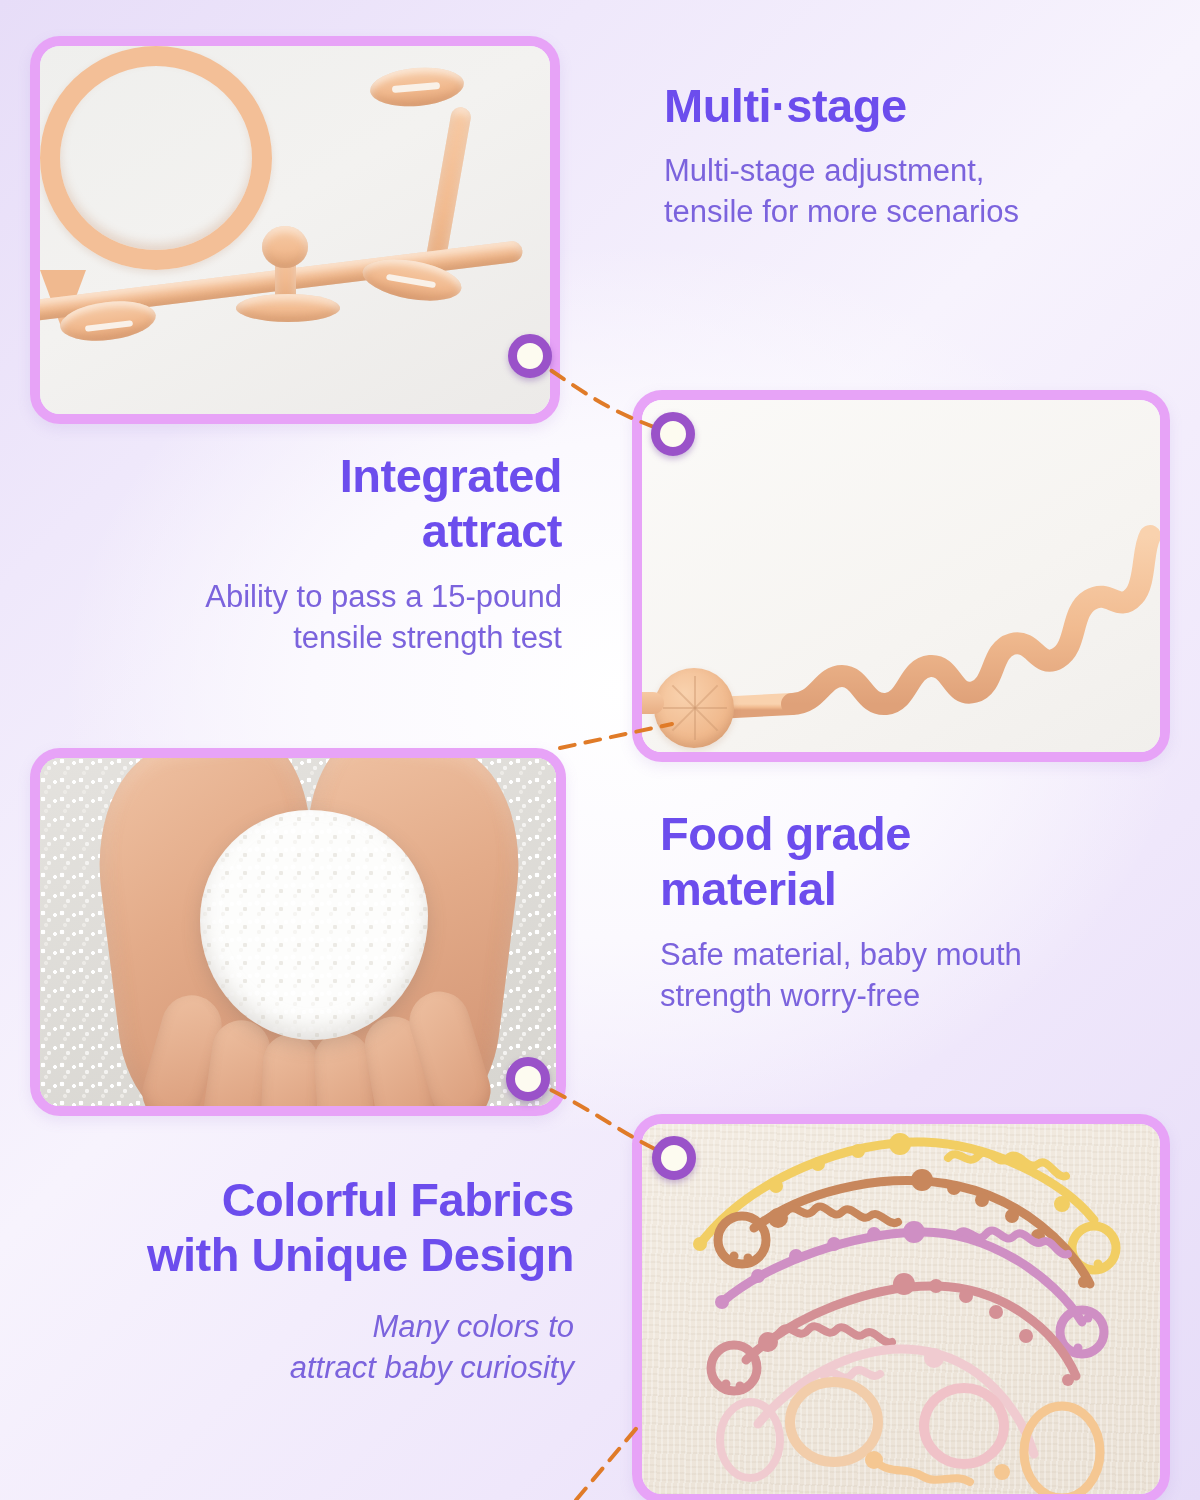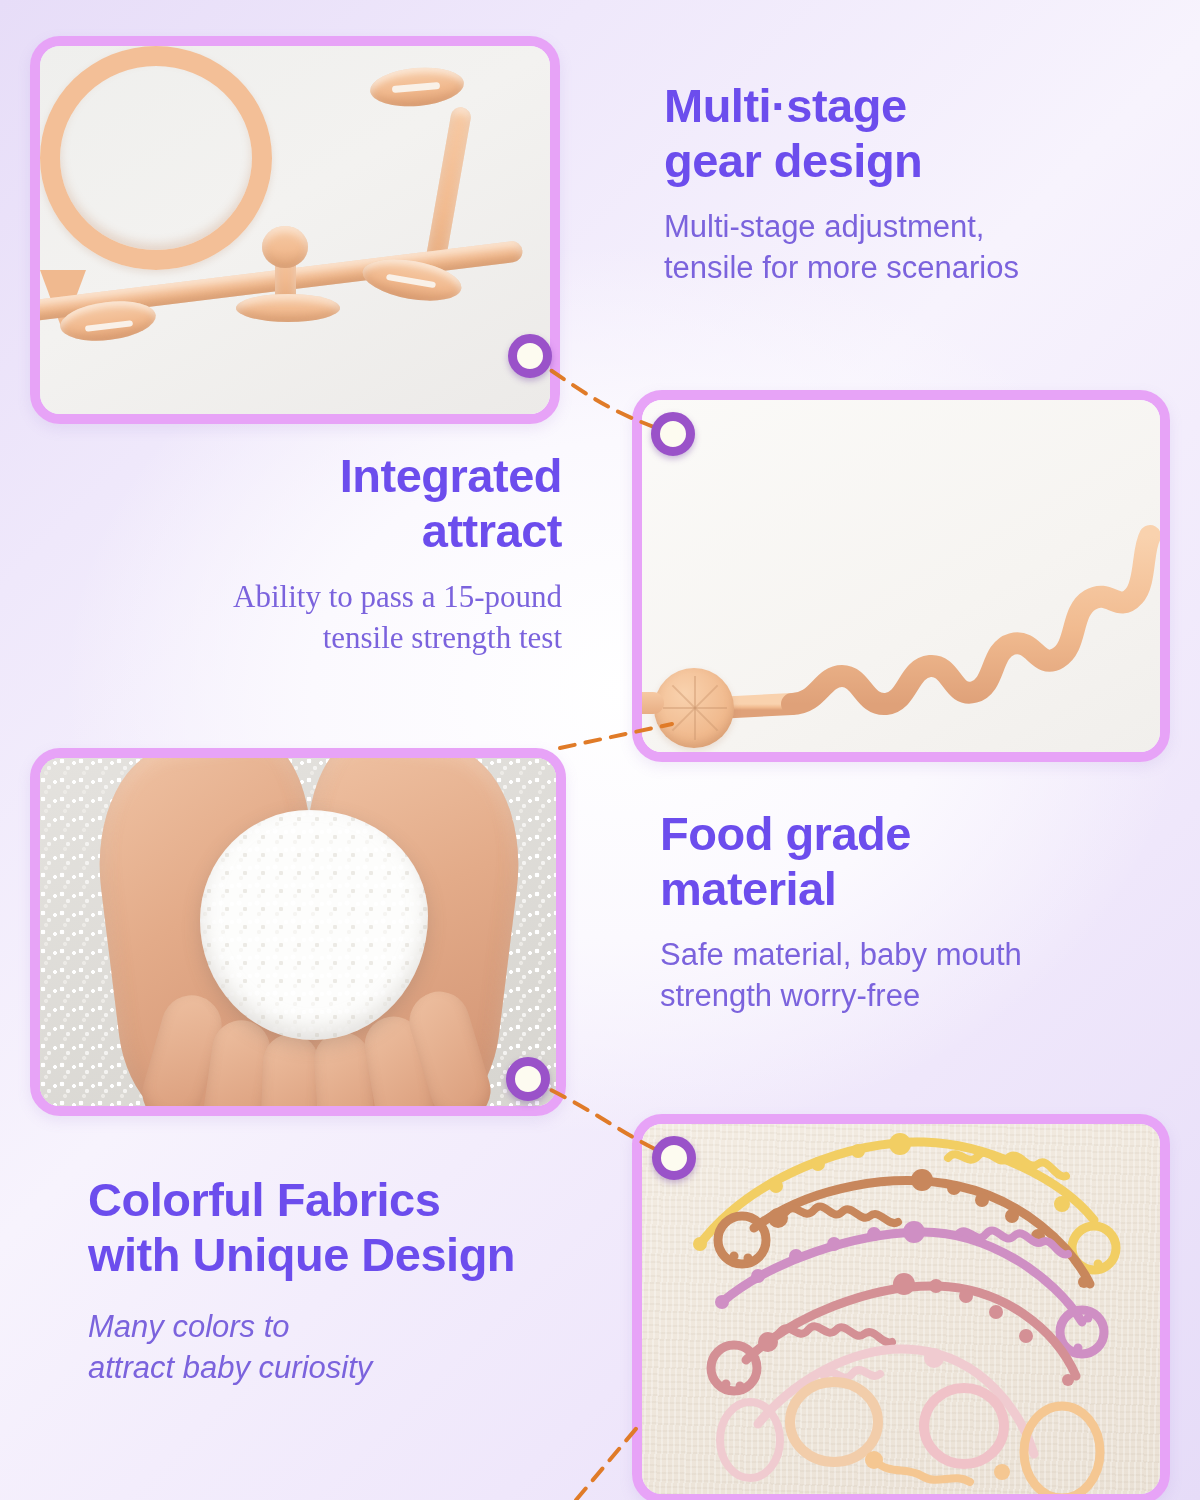--- a/index.html
+++ b/index.html
@@ -70,23 +70,23 @@
     letter-spacing:-.5px;
   }
   .tblock p{
     margin:18px 0 0 0;
     font-size:31px;
     line-height:1.32;
     color:#7b63dd;
   }
   #text-1{left:664px;top:78px;width:470px;text-align:left;}
   #text-2{left:132px;top:448px;width:430px;text-align:right;}
-  #text-2 p{font-family:Liberation Serif, serif;}
+  #text-2 p{}
   #text-3{left:660px;top:806px;width:470px;text-align:left;}
-  #text-4{left:88px;top:1172px;width:486px;text-align:left;}
+  #text-4{left:88px;top:1172px;width:486px;text-align:right;}
   #text-4 p{margin-top:24px;font-style:italic;}
 
   
   .p1-wrap{position:absolute;inset:0;}
   .silicone{
     position:absolute;
     background:linear-gradient(180deg,#f7cba6 0%,#f2bc92 55%,#e3a87c 100%);
     box-shadow:inset 0 -5px 10px rgba(190,130,90,.30), inset 0 5px 9px rgba(255,245,235,.7);
   }
   
@@ -352,21 +352,20 @@
   </div>
 
   <div class="node" id="node-a"></div>
   <div class="node" id="node-b"></div>
   <div class="node" id="node-c"></div>
   <div class="node" id="node-d"></div>
 
   <div class="tblock" id="text-1">
     <h2>
       <span>Multi·stage</span><br>
-      <span>gear design</span>
     </h2>
     <p>
       <span>Multi-stage adjustment,</span><br>
       <span>tensile for more scenarios</span>
     </p>
   </div>
 
   <div class="tblock" id="text-2">
     <h2>
       <span>Integrated</span><br>

